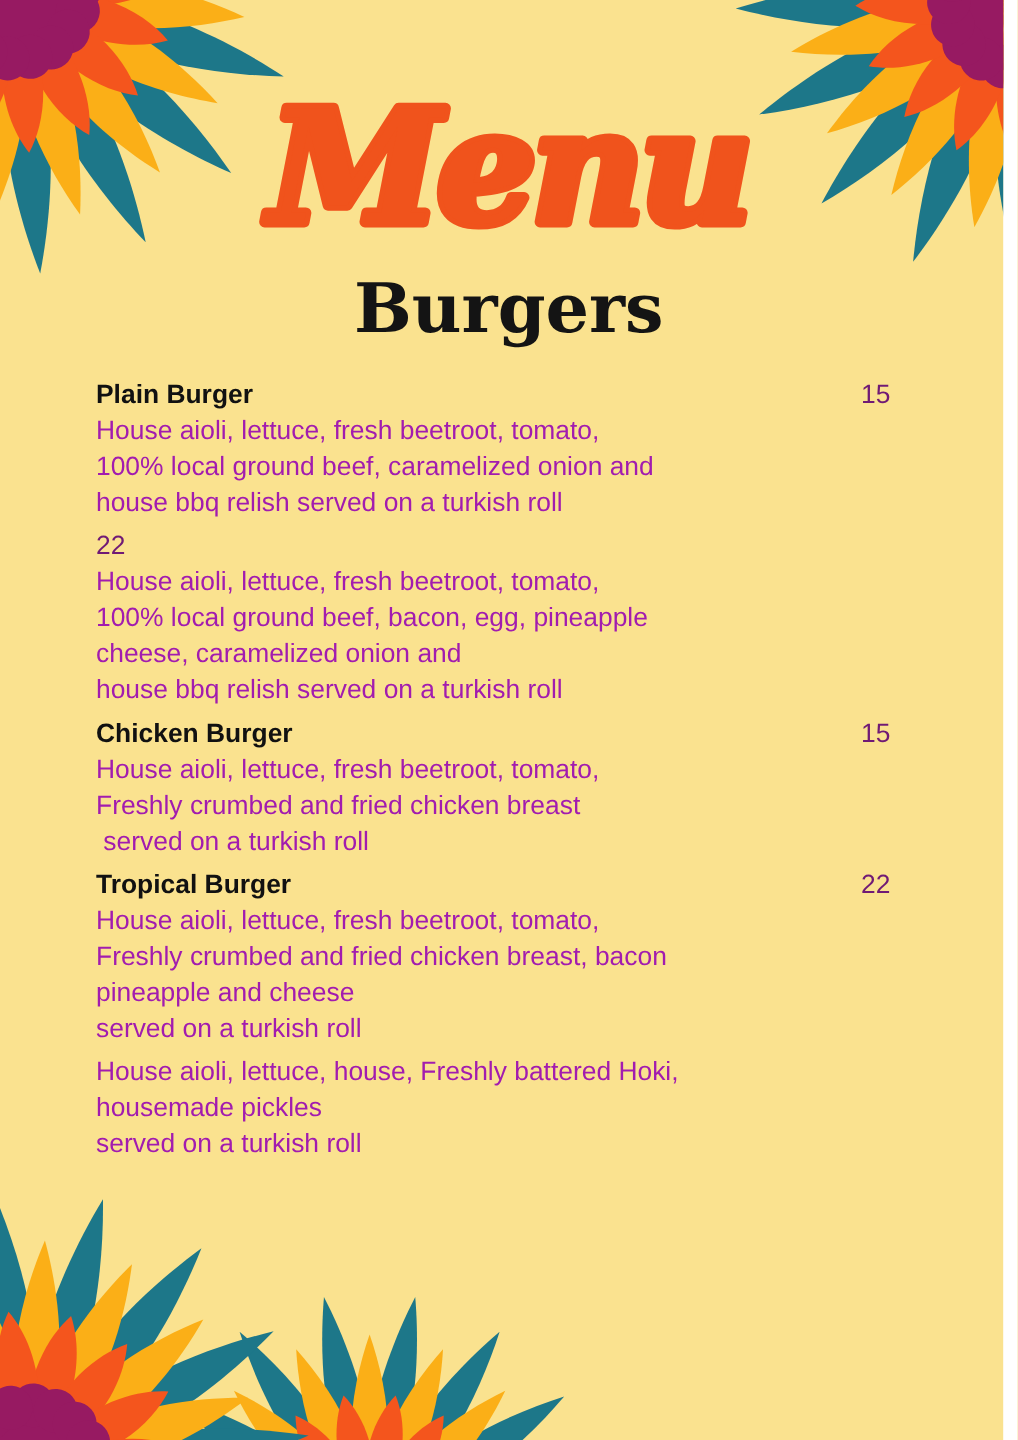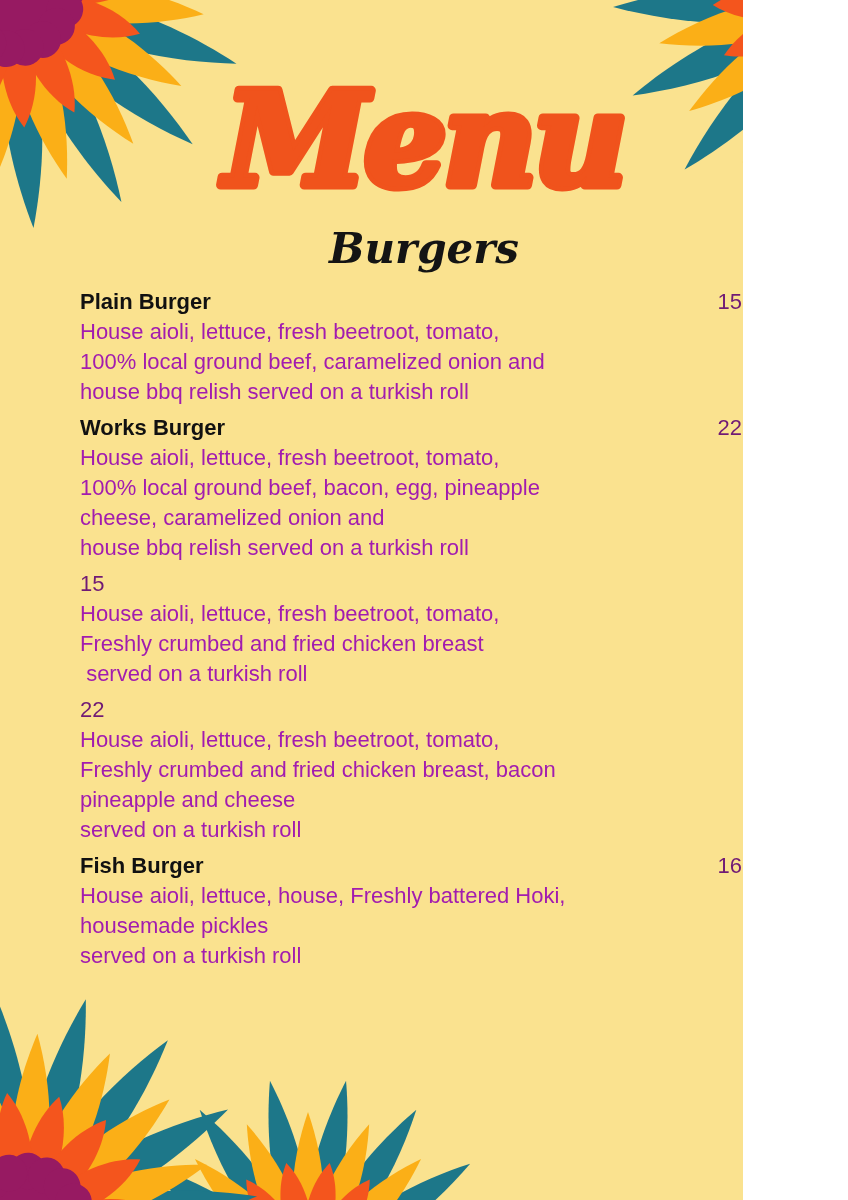--- a/index.html
+++ b/index.html
@@ -1,18 +1,18 @@
 <!DOCTYPE html>
 <html><head>
 <meta charset="utf-8">
 <style>
   html,body{margin:0;padding:0;}
   .canvas{
     position:relative;
-    width:743px;height:1200px;
+    width:836px;height:1200px;
     background:#FAE28F;
     overflow:hidden;
     font-family:"Liberation Sans",sans-serif;
   }
   #bg{position:absolute;top:0;left:0;}
   .title-svg{position:absolute;top:28px;left:0;}
   .title-text{
     font-family:"DejaVu Serif",serif;
     font-style:italic;
     font-weight:bold;
@@ -22,29 +22,28 @@
     stroke-width:9px;
     stroke-linejoin:round;
     stroke-linecap:round;
     paint-order:stroke;
   }
   .subtitle{
     position:absolute;
     top:224px;left:0;width:848px;
     text-align:center;
     font-family:"DejaVu Serif",serif;
-    font-style:italic;
     font-weight:bold;
-    font-size:42px;
+    font-size:57px;
     color:#141414;
     letter-spacing:0px;
   }
   .items{
     position:absolute;
-    left:80px;top:287px;width:662px;
+    left:80px;top:314px;width:662px;
   }
   .menu-item{margin-bottom:6px;}
   .item-head{
     display:flex;
     justify-content:space-between;
     align-items:baseline;
     line-height:30px;
   }
   .item-name{
     font-weight:bold;
@@ -358,51 +357,48 @@
       <span class="item-name">Plain Burger</span>
       <span class="item-price">15</span>
     </div>
     <div class="item-desc">House aioli, lettuce, fresh beetroot, tomato,
 100% local ground beef, caramelized onion and
 house bbq relish served on a turkish roll</div>
   </div>
 
   <div class="menu-item">
     <div class="item-head">
-      <span class="item-name">Works Burger</span>
       <span class="item-price">22</span>
     </div>
     <div class="item-desc">House aioli, lettuce, fresh beetroot, tomato,
 100% local ground beef, bacon, egg, pineapple
 cheese, caramelized onion and
 house bbq relish served on a turkish roll</div>
   </div>
 
   <div class="menu-item">
     <div class="item-head">
+      <span class="item-name">Chicken Burger</span>
       <span class="item-price">15</span>
     </div>
     <div class="item-desc">House aioli, lettuce, fresh beetroot, tomato,
 Freshly crumbed and fried chicken breast
  served on a turkish roll</div>
   </div>
 
   <div class="menu-item">
     <div class="item-head">
+      <span class="item-name">Tropical Burger</span>
       <span class="item-price">22</span>
     </div>
     <div class="item-desc">House aioli, lettuce, fresh beetroot, tomato,
 Freshly crumbed and fried chicken breast, bacon
 pineapple and cheese
 served on a turkish roll</div>
   </div>
 
   <div class="menu-item">
-    <div class="item-head">
-      <span class="item-name">Fish Burger</span>
-      <span class="item-price">16</span>
-    </div>
     <div class="item-desc">House aioli, lettuce, house, Freshly battered Hoki,
 housemade pickles
 served on a turkish roll</div>
   </div>
 </div>
 </div>
 
 </body></html>

